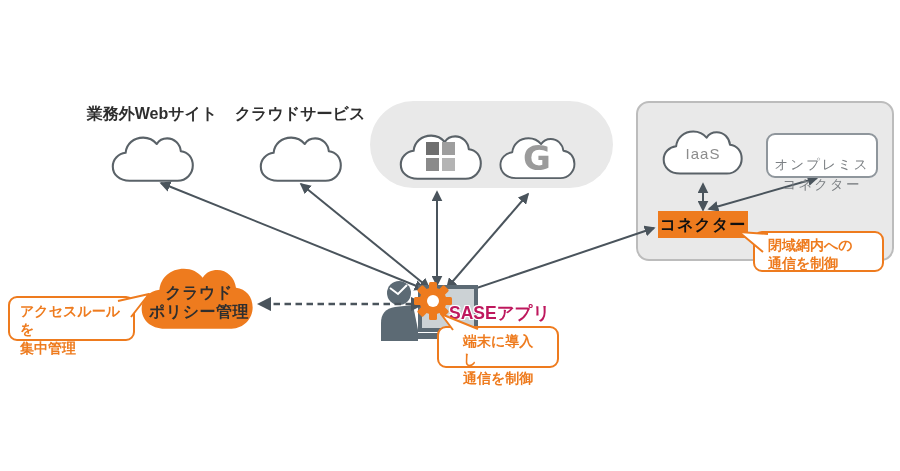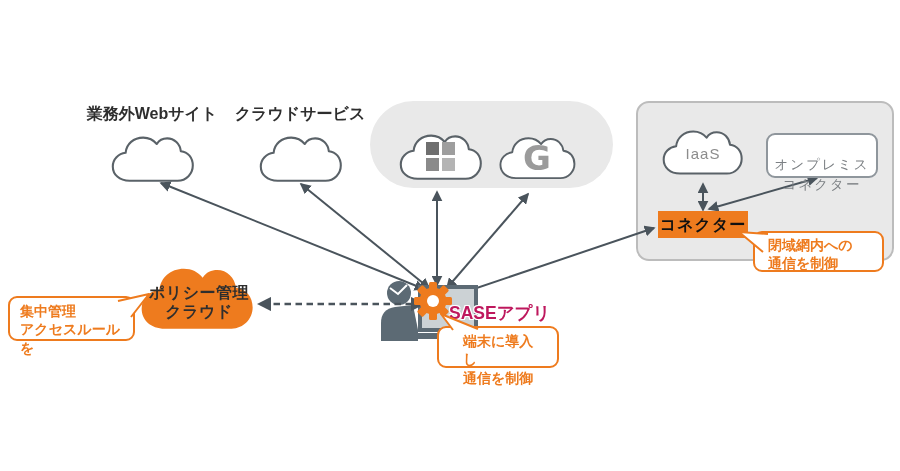--- a/index.html
+++ b/index.html
@@ -118,29 +118,29 @@
     <div class="lbl-iaas">IaaS</div>
 
     <div class="onprem">
       <div>オンプレミス</div>
       <div>コネクター</div>
     </div>
 
     <div class="connector">コネクター</div>
 
     <div class="lbl lbl-policy">
+      <div>クラウド</div>
       <div>ポリシー管理</div>
-      <div>クラウド</div>
     </div>
 
     <div class="lbl lbl-sase">SASEアプリ</div>
 
     <div class="callout co-access">
+      <div>アクセスルールを</div>
       <div>集中管理</div>
-      <div>アクセスルールを</div>
     </div>
     <div class="callout co-device">
       <div>端末に導入し</div>
       <div>通信を制御</div>
     </div>
     <div class="callout co-closed">
       <div>閉域網内への</div>
       <div>通信を制御</div>
     </div>
   </div>

